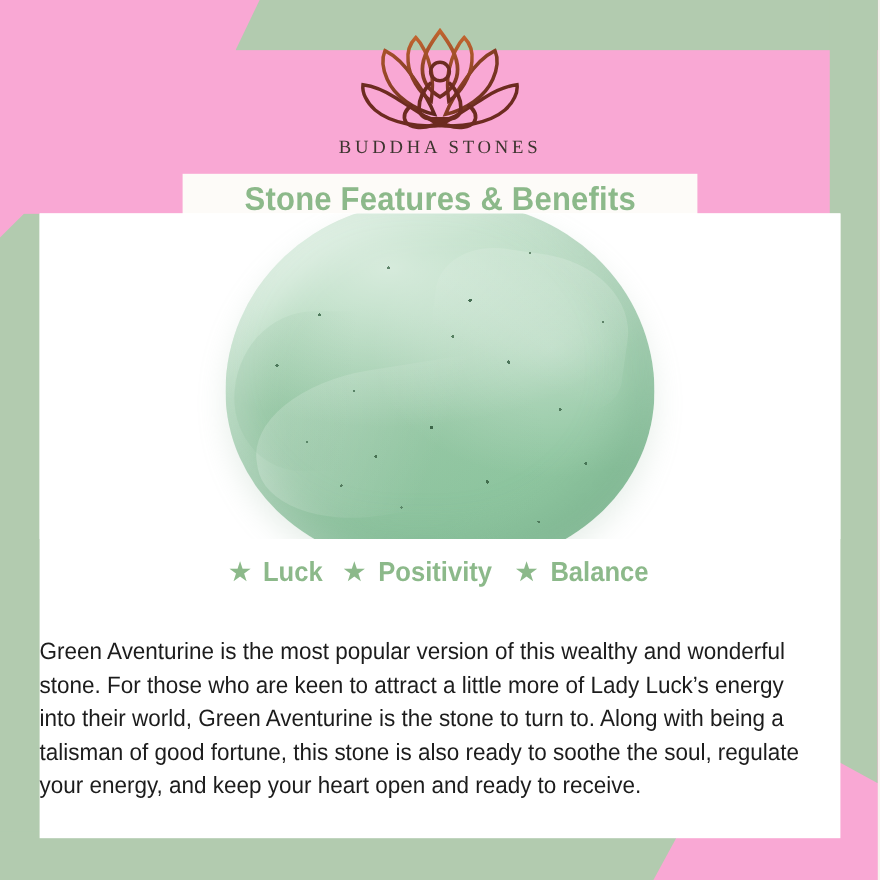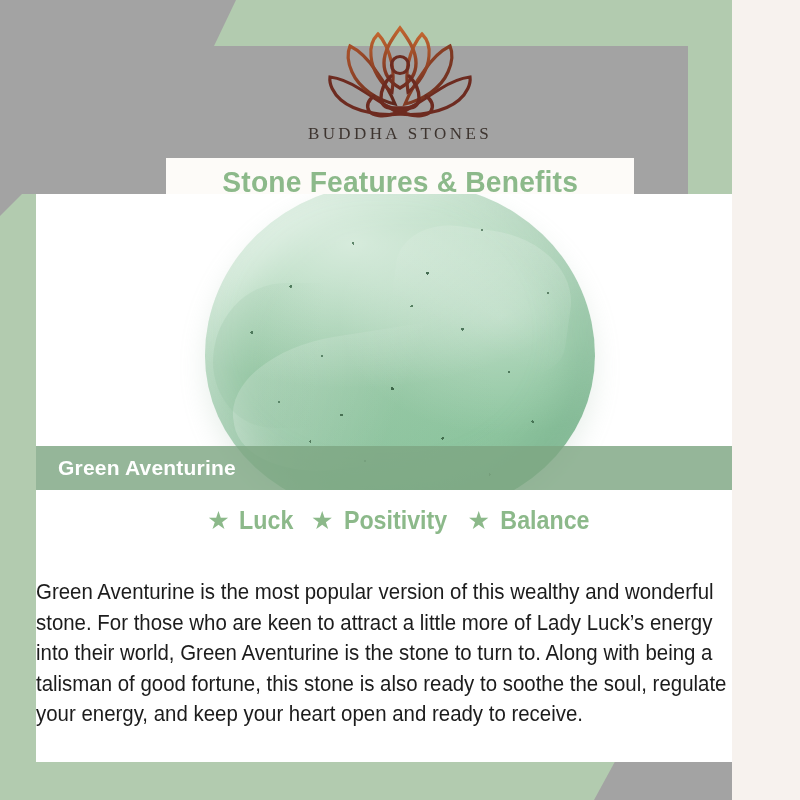--- a/index.html
+++ b/index.html
@@ -9,23 +9,23 @@
   body {
     width: 800px;
     height: 800px;
     overflow: hidden;
     font-family: "Liberation Sans", sans-serif;
     background: #f7f2ee;
   }
 
   .page {
     position: relative;
-    width: 732px;
+    width: 798px;
     height: 800px;
-    background: #a3a3a3;
+    background: #f9a8d4;
     overflow: hidden;
   }
 
   
   .deco-top-right {
     position: absolute;
     top: 0;
     left: 214px;
     width: 586px;
     height: 46px;
@@ -333,23 +333,20 @@
 
     <div class="photo">
       <div class="stone-wrap">
         <div class="stone">
           <div class="facet-a"></div>
           <div class="facet-b"></div>
           <div class="facet-c"></div>
           <div class="speckles"></div>
         </div>
       </div>
-      <div class="caption-bar">
-        <div class="caption-text">Green Aventurine</div>
-      </div>
     </div>
 
     <div class="benefits">
       <div class="benefit">
         <span class="star-icon">★</span>
         <span class="benefit-label">Luck</span>
       </div>
       <div class="benefit">
         <span class="star-icon">★</span>
         <span class="benefit-label">Positivity</span>

